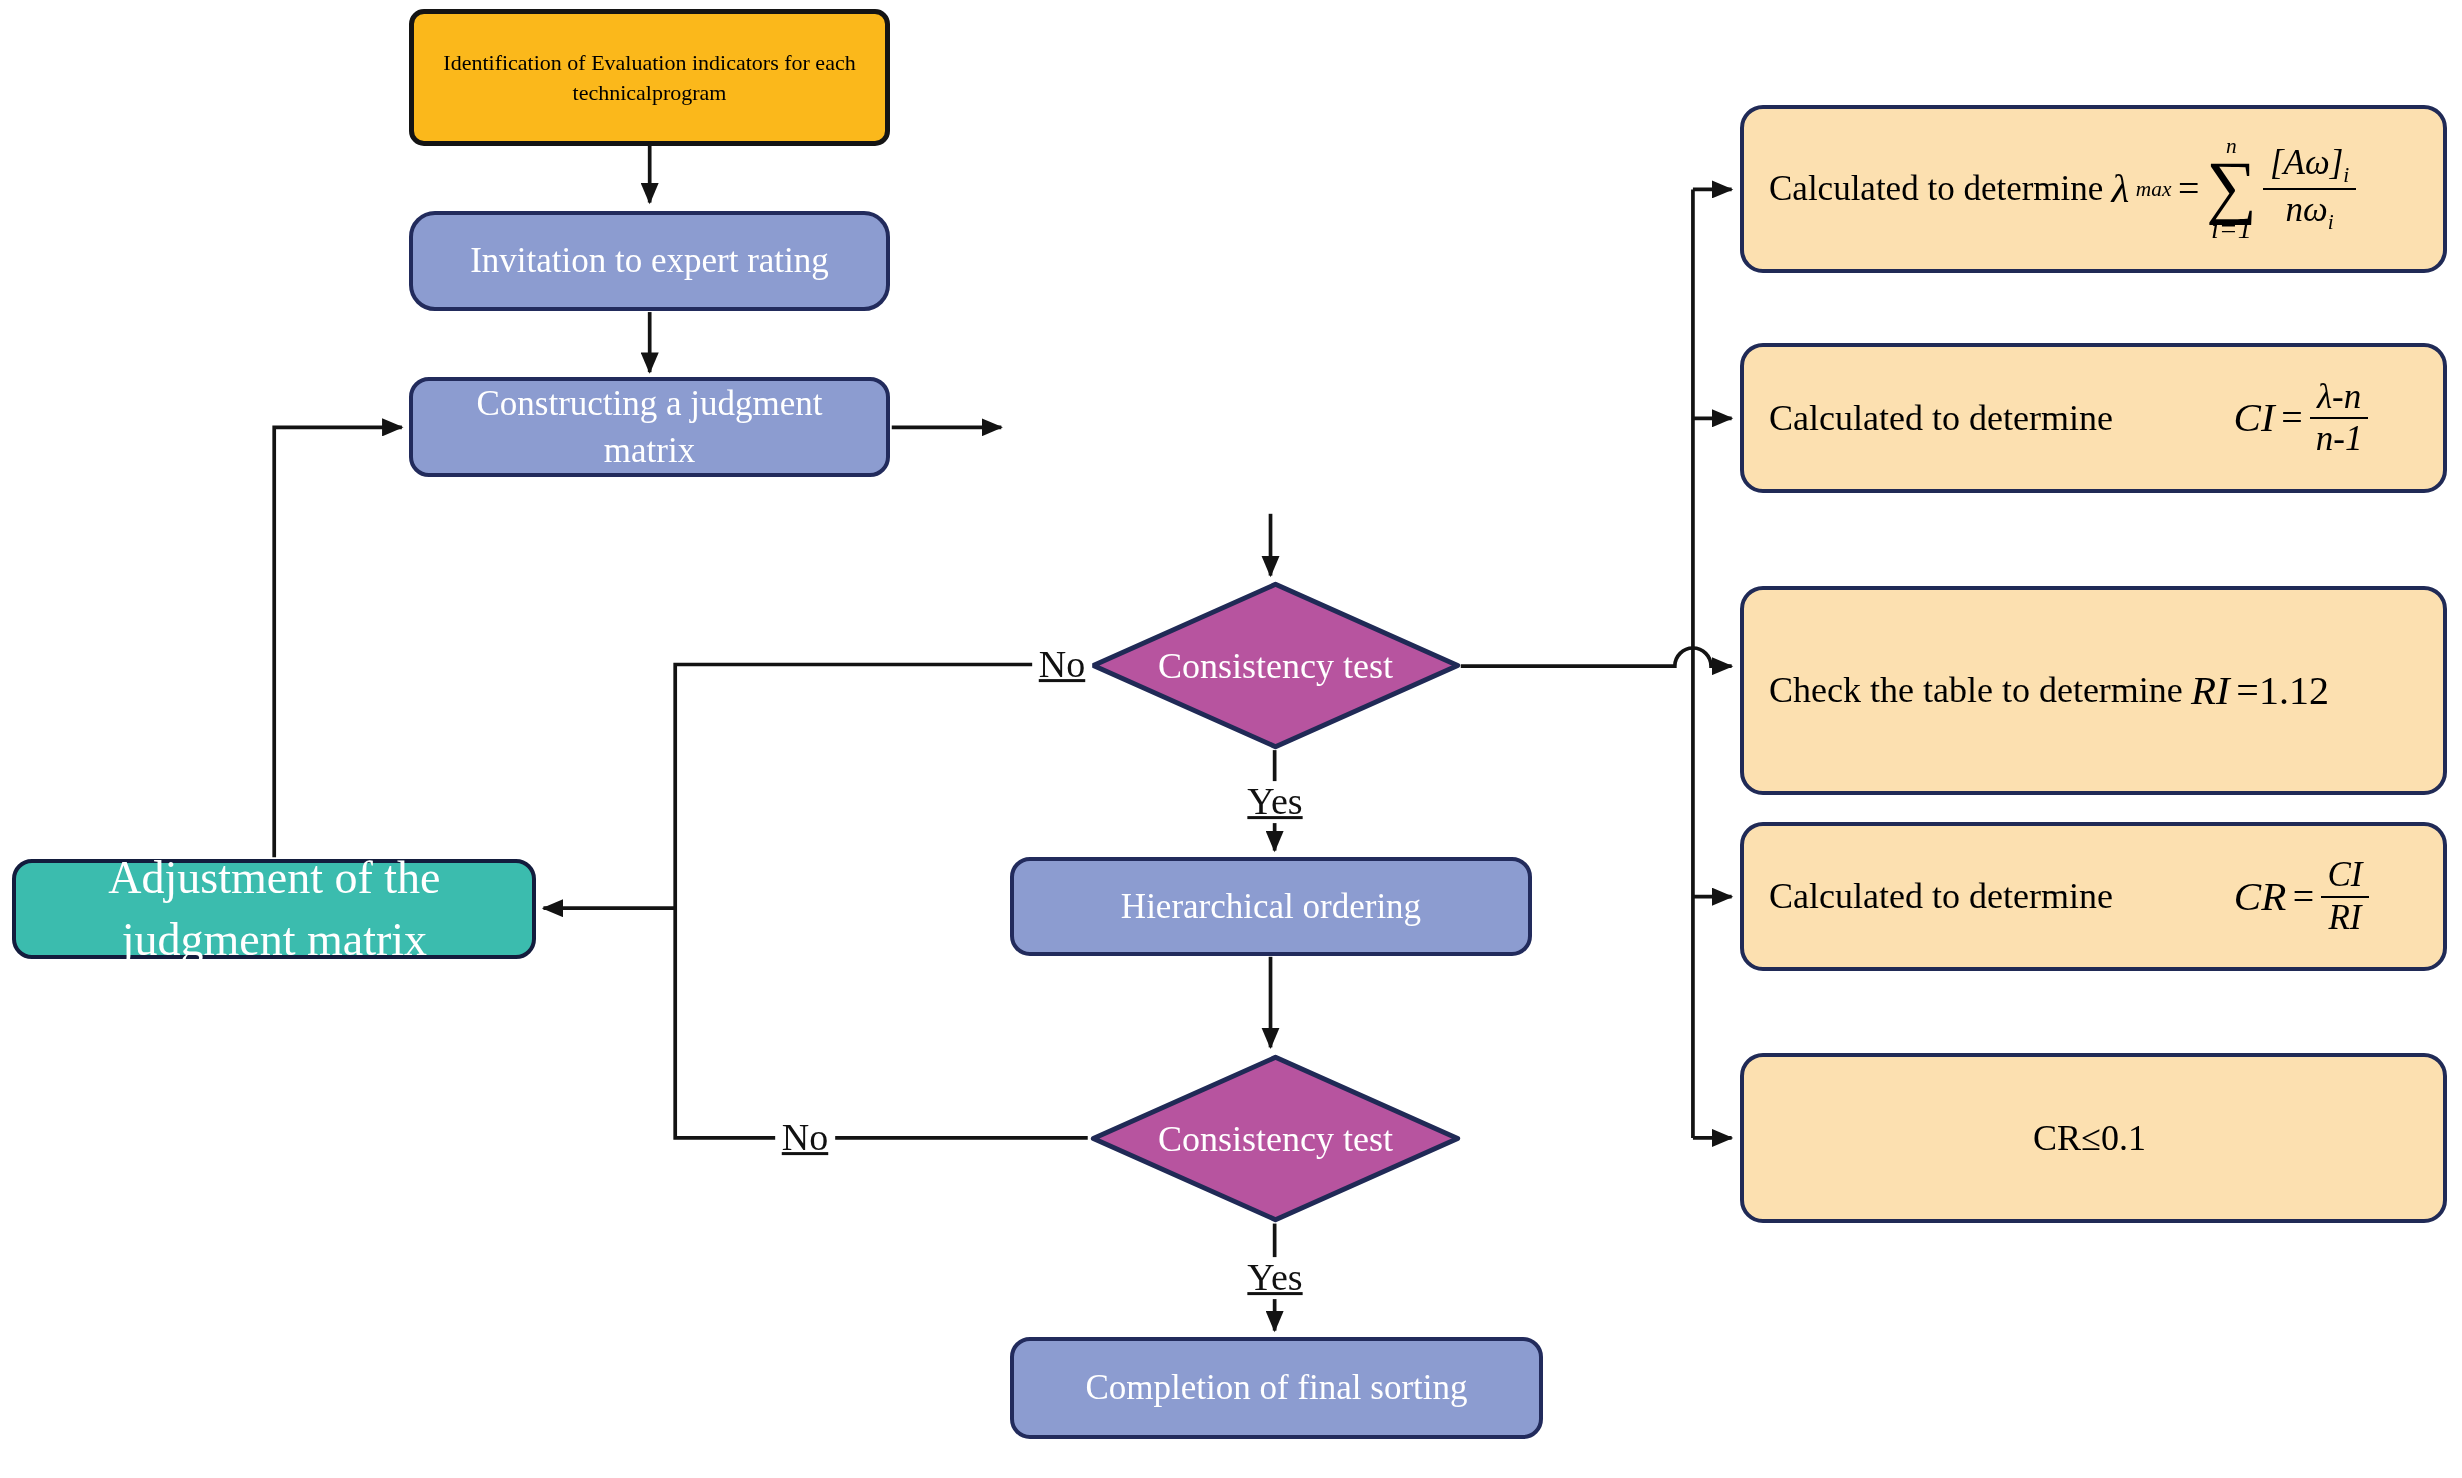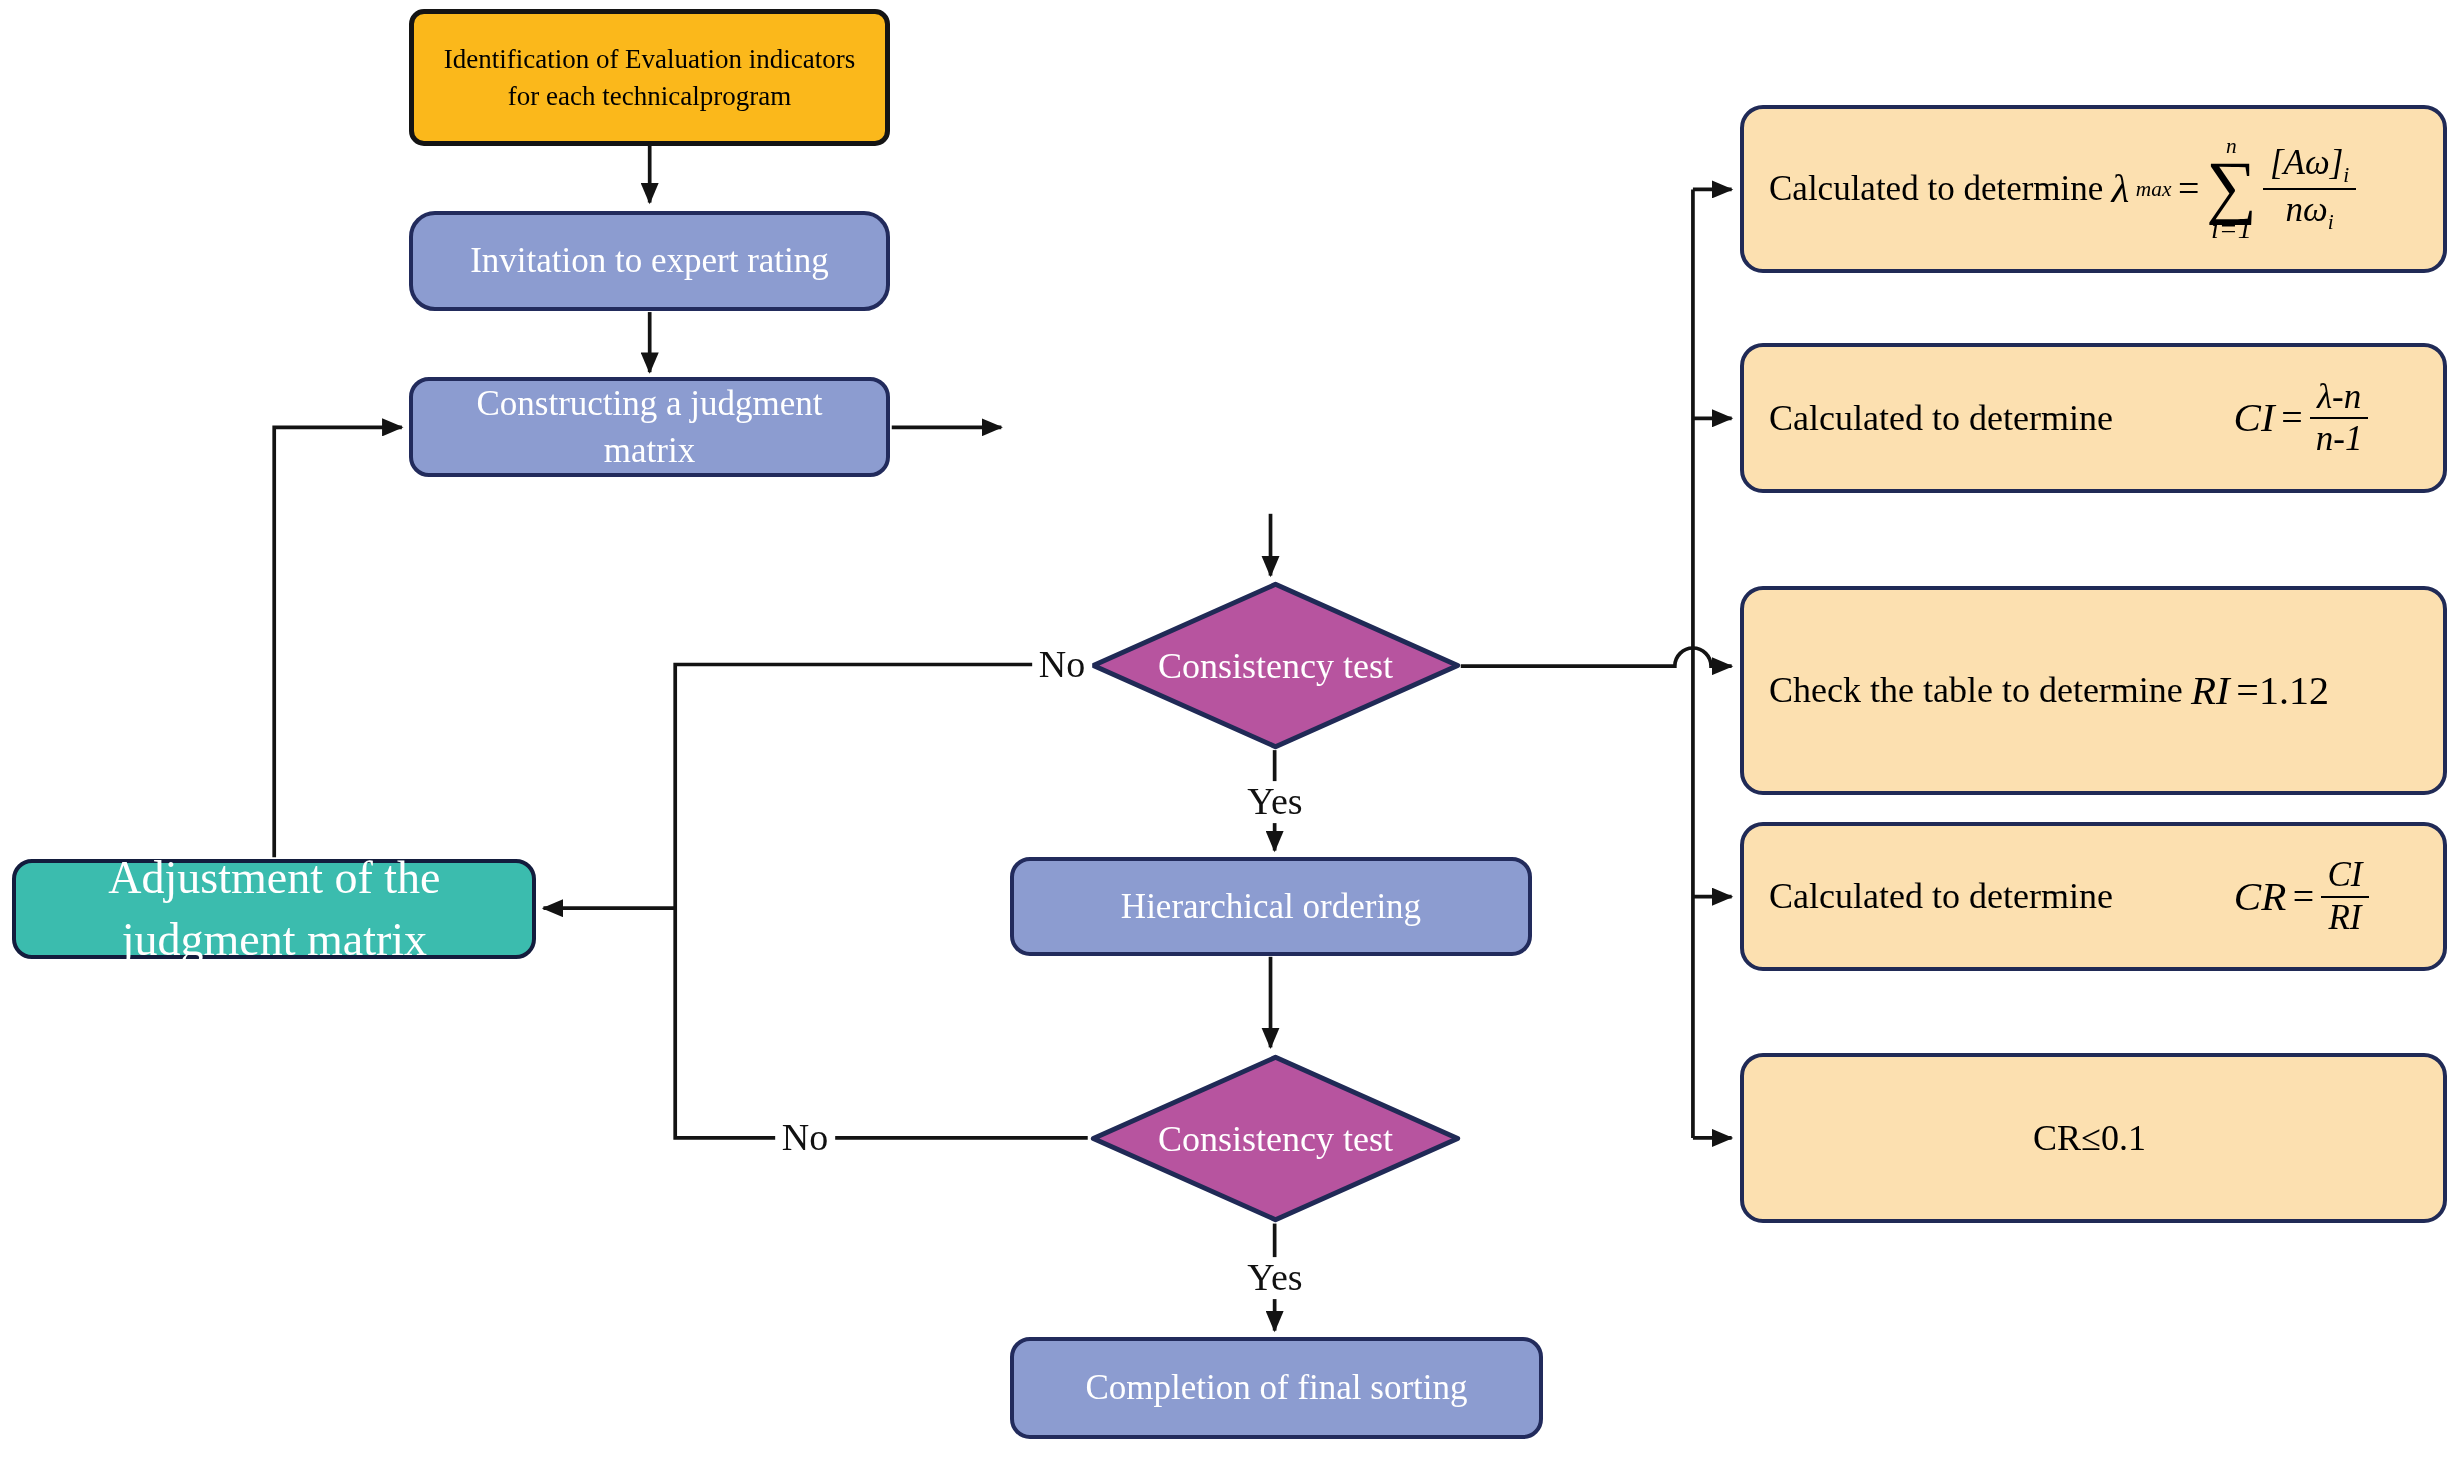--- a/index.html
+++ b/index.html
@@ -20,21 +20,21 @@
     align-items: center;
     justify-content: center;
     text-align: center;
     line-height: 1.35;
   }
   .rect-orange {
     background: #FBB81B;
     border: 5px solid #141414;
     border-radius: 15px;
     color: #000;
-    font-size: 27px;
+    font-size: 22px;
     padding: 0 11.5px;
     align-items: center;
   }
   .rect-blue {
     background: #8C9CD0;
     border: 4.1px solid #222B5C;
     border-radius: 20px;
     color: #ffffff;
     font-size: 35px;
     padding: 0 16.5px;
@@ -66,20 +66,21 @@
   }
 
   .edge-label {
     position: absolute;
     transform: translate(-50%, -50%);
     background: #ffffff;
     color: #111;
     font-size: 38px;
     padding: 0 6.6px;
     line-height: 1.1;
+    text-decoration: underline;
   }
 
   
   .f-row { display: flex; align-items: center; gap: 8.2px; width: 100%; }
   .f-row.spread { justify-content: space-between; padding-right: 41px; }
   .it { font-style: italic; }
   .f-lhs { font-size: 41px; font-style: italic; }
   .f-eq { font-size: 38px; }
   .sub { font-size: 21.4px; font-style: italic; vertical-align: sub; }
   .frac { display: inline-flex; flex-direction: column; align-items: center; line-height: 1.15; font-size: 35px; }

